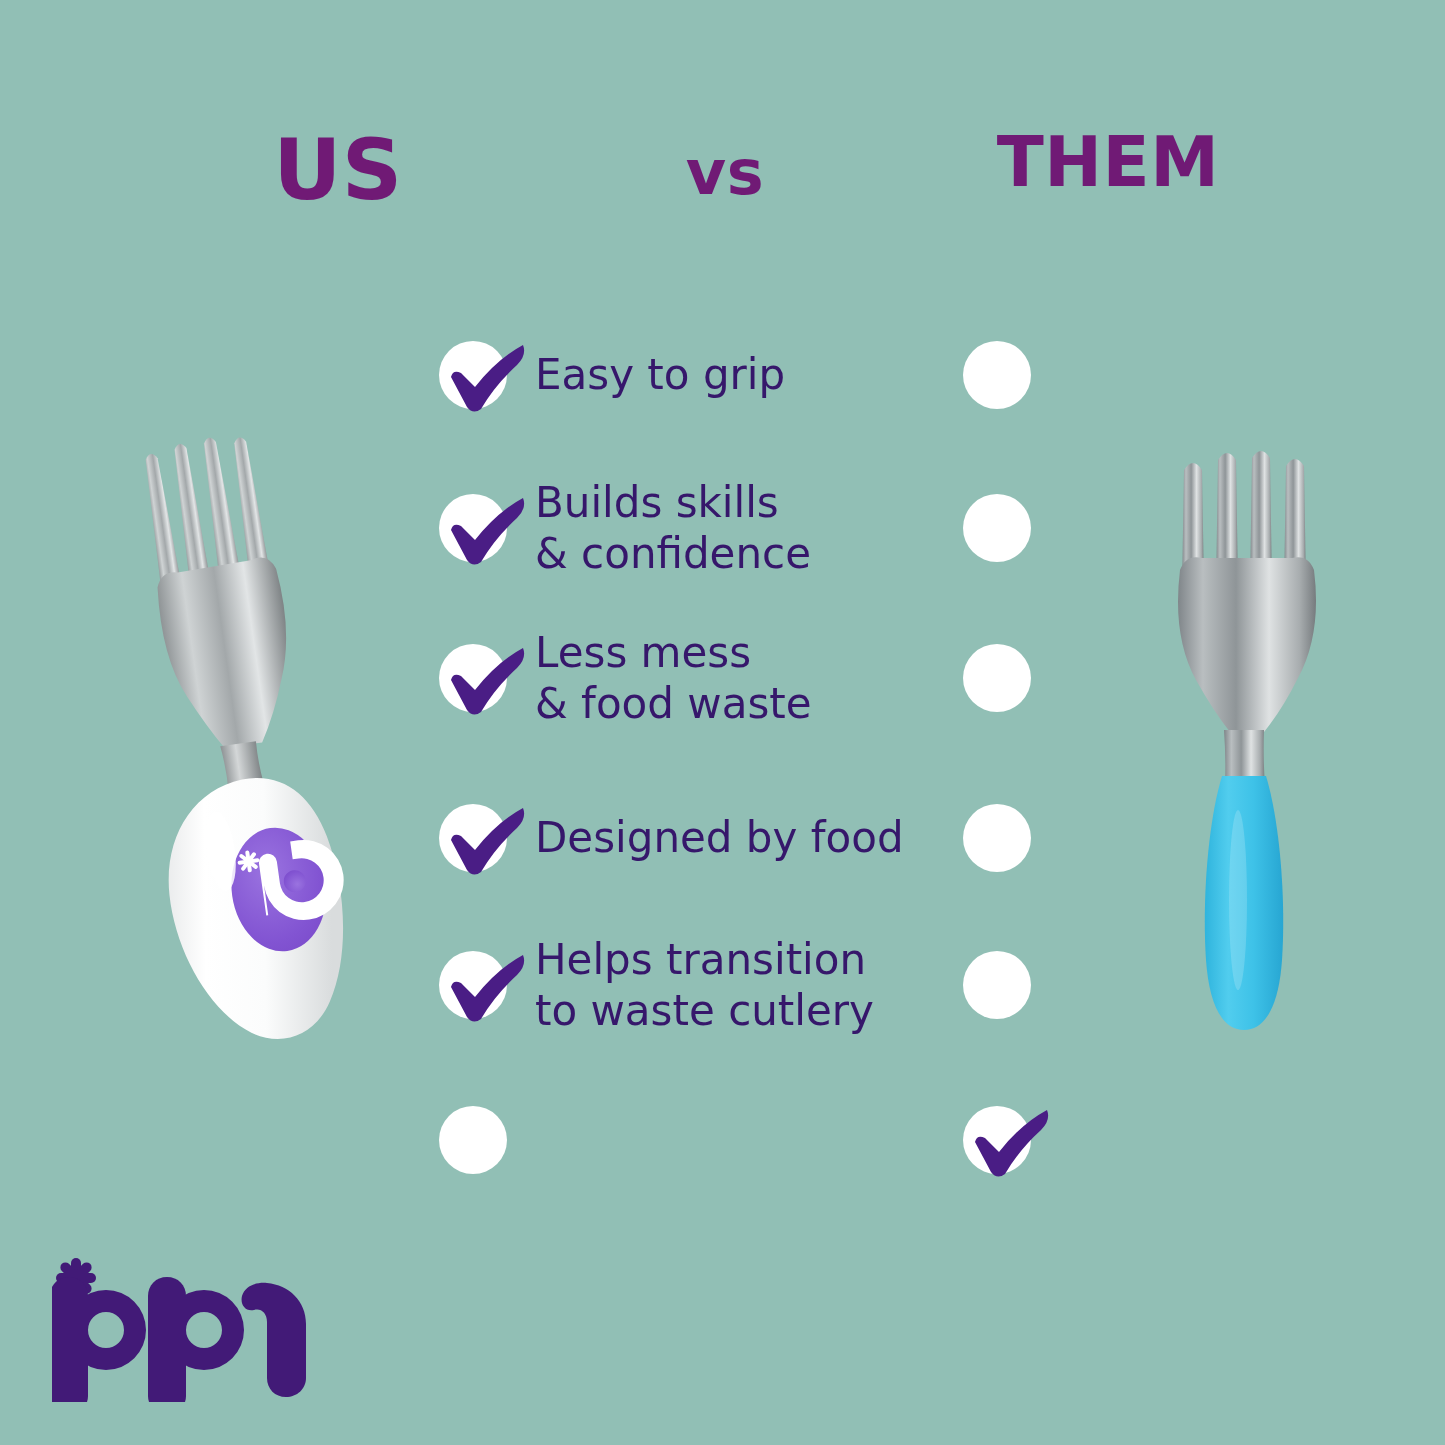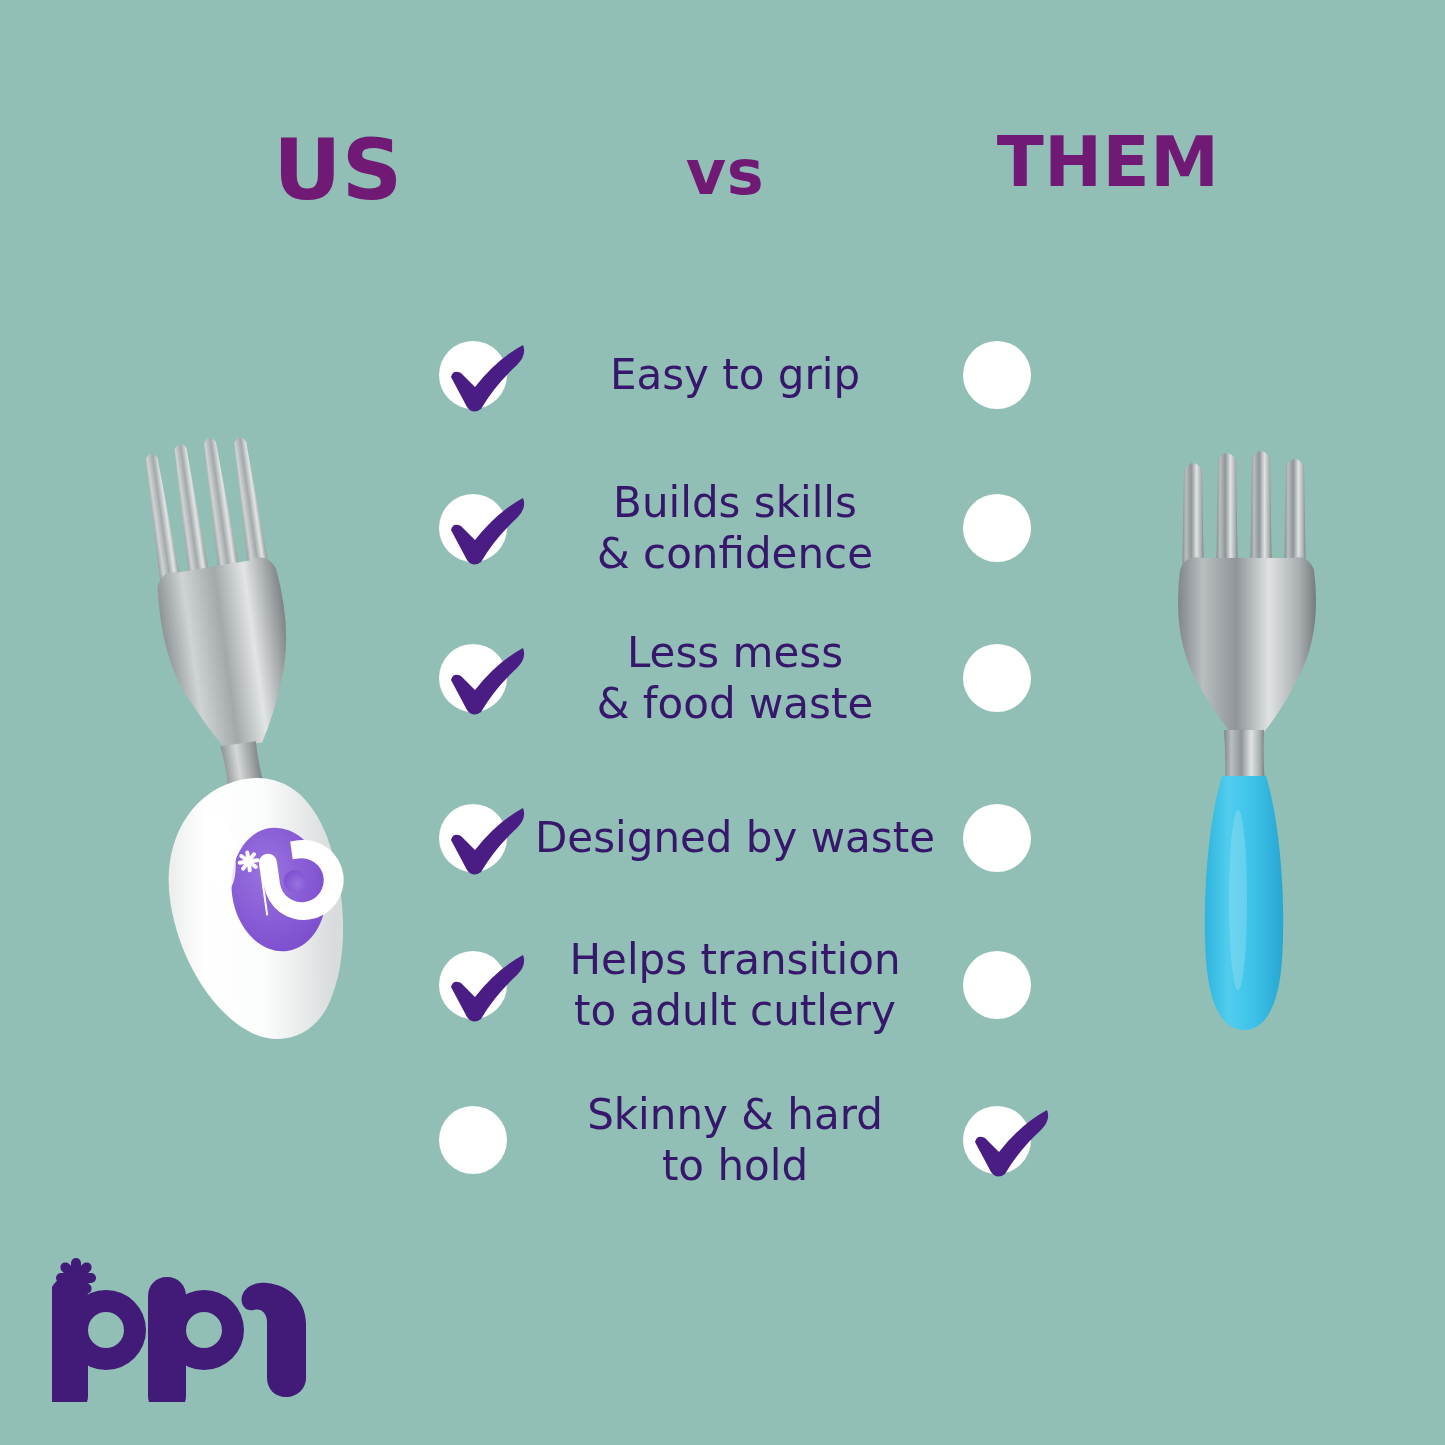--- a/index.html
+++ b/index.html
@@ -66,21 +66,21 @@
     width: 640px;
     height: 150px;
     transform: translateY(-50%);
   }
   .row-label {
     position: absolute;
     left: 120px;
     width: 400px;
     top: 50%;
     transform: translateY(-50%);
-    text-align: center;
+    text-align: left;
     color: #36176b;
     font-size: 42px;
     line-height: 1.22;
     font-family: "DejaVu Sans", sans-serif;
     font-weight: 400;
     white-space: pre-line;
   }
 
   .mark {
     position: absolute;
@@ -305,46 +305,44 @@
       </div>
     </div>
 
     <div class="row" style="top:520px">
       <div class="mark left">
         <div class="disc"></div>
         <svg class="tick" viewBox="0 0 96 96">
           <path d="M16 50 q2 -8 10 -4 l14 14 q22 -28 48 -42 q4 10 -6 20 q-22 20 -36 44 q-8 6 -14 -2 z"></path>
         </svg>
       </div>
-      <div class="row-label">Designed by waste</div>
+      <div class="row-label">Designed by food</div>
       <div class="mark right">
         <div class="disc"></div>
       </div>
     </div>
 
     <div class="row" style="top:667px">
       <div class="mark left">
         <div class="disc"></div>
         <svg class="tick" viewBox="0 0 96 96">
           <path d="M16 50 q2 -8 10 -4 l14 14 q22 -28 48 -42 q4 10 -6 20 q-22 20 -36 44 q-8 6 -14 -2 z"></path>
         </svg>
       </div>
       <div class="row-label">Helps transition
-to adult cutlery</div>
+to waste cutlery</div>
       <div class="mark right">
         <div class="disc"></div>
       </div>
     </div>
 
     <div class="row" style="top:822px">
       <div class="mark left">
         <div class="disc"></div>
       </div>
-      <div class="row-label">Skinny &amp; hard
-to hold</div>
       <div class="mark right">
         <div class="disc"></div>
         <svg class="tick" viewBox="0 0 96 96">
           <path d="M16 50 q2 -8 10 -4 l14 14 q22 -28 48 -42 q4 10 -6 20 q-22 20 -36 44 q-8 6 -14 -2 z"></path>
         </svg>
       </div>
     </div>
 
   </div>
 

